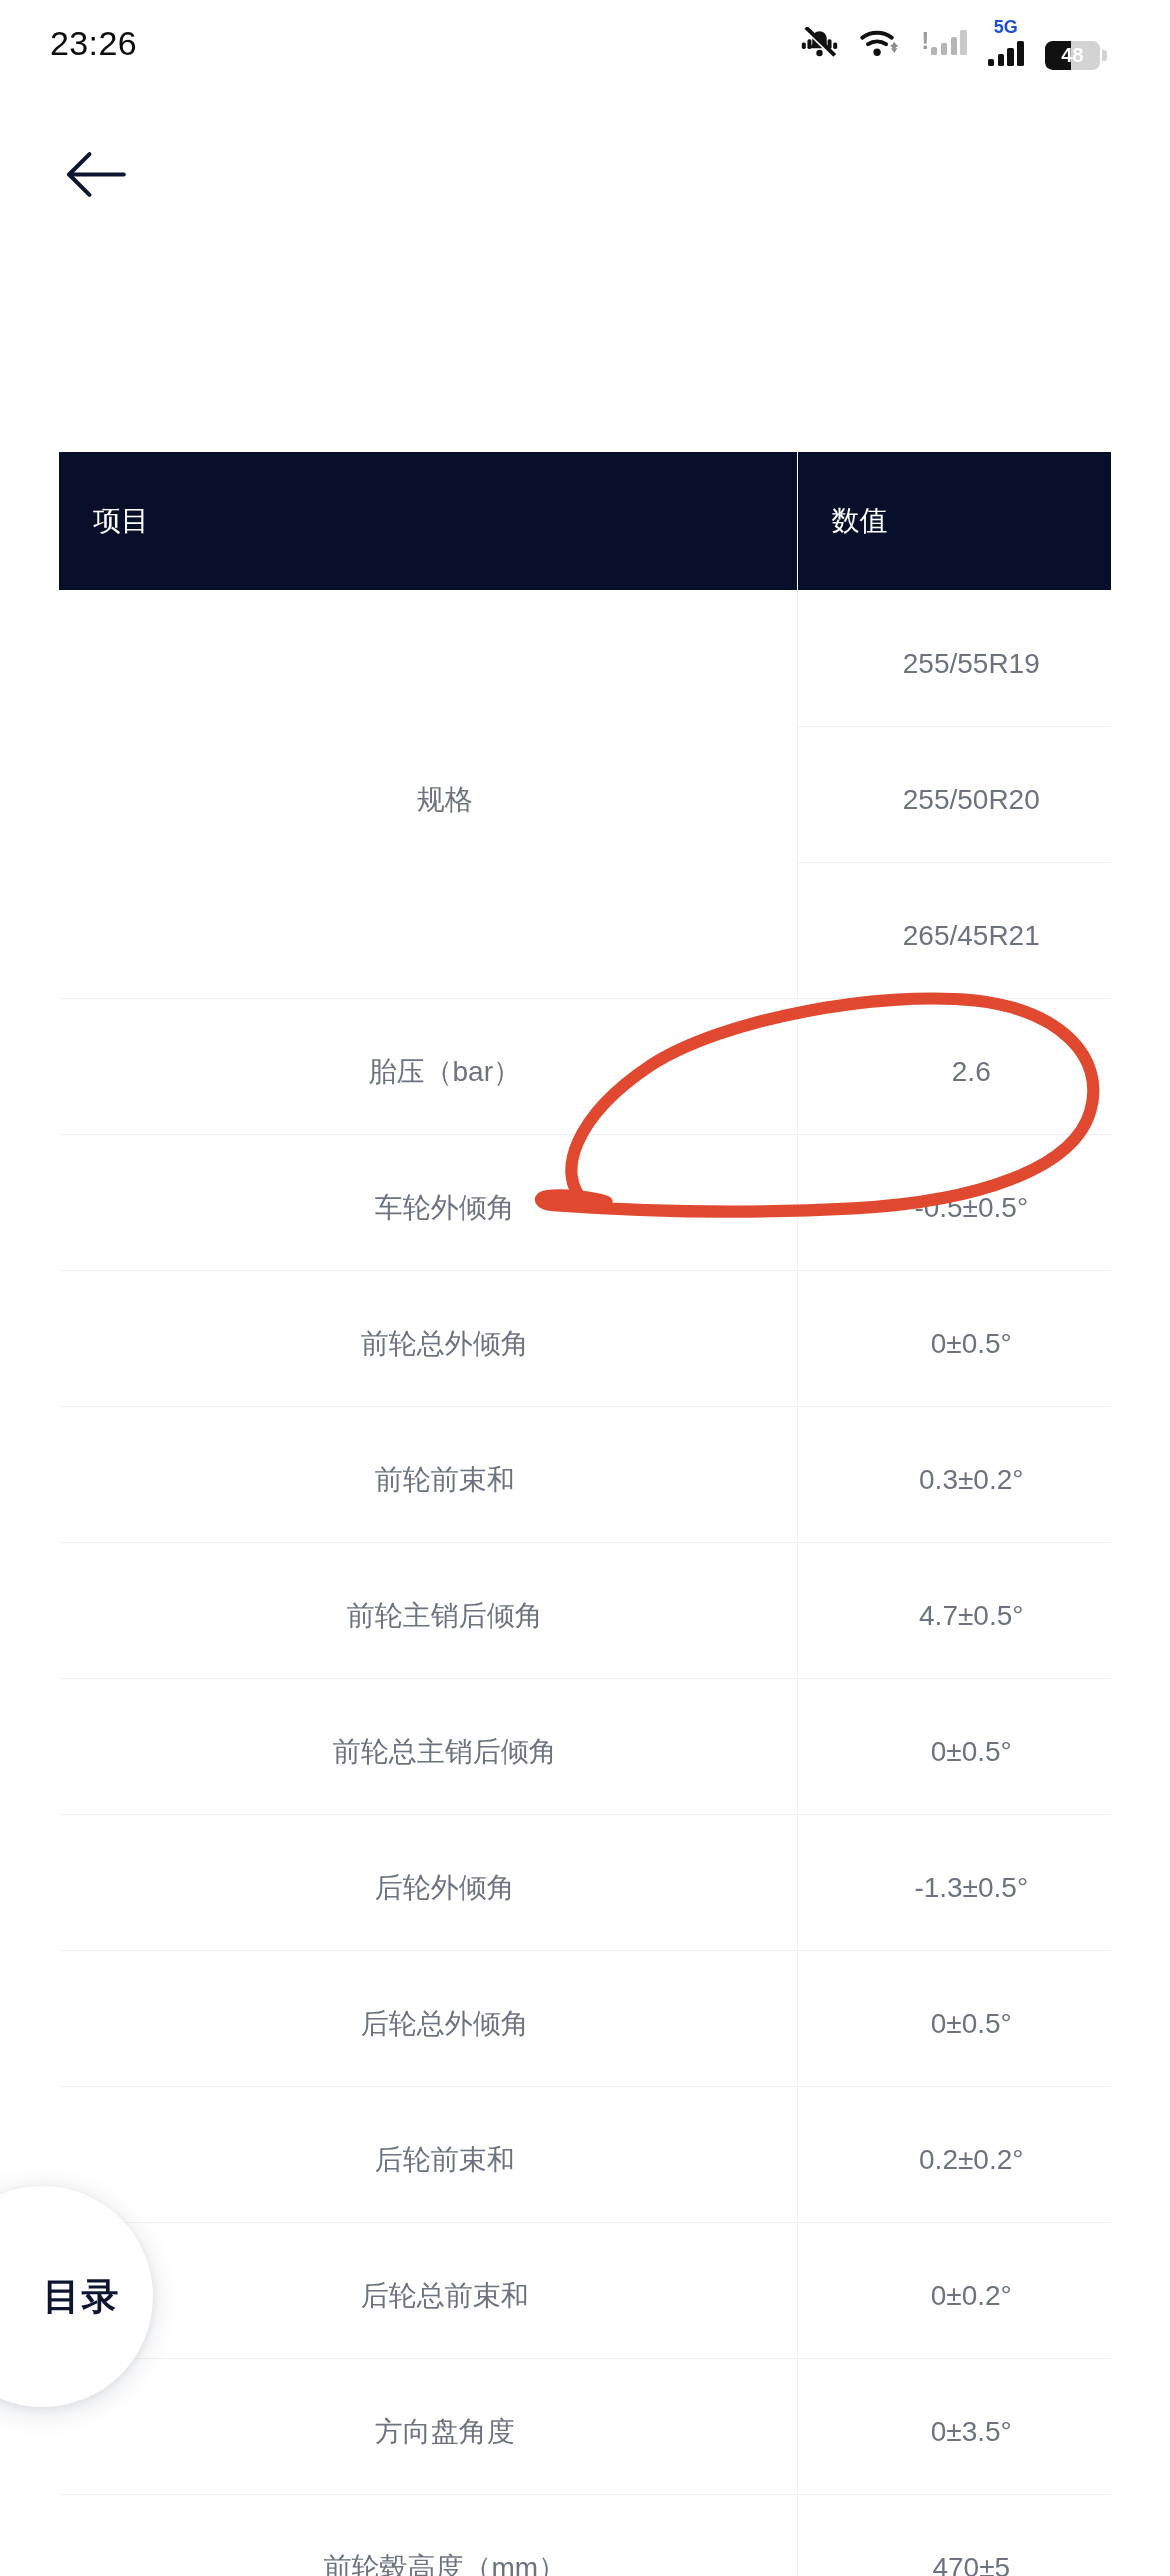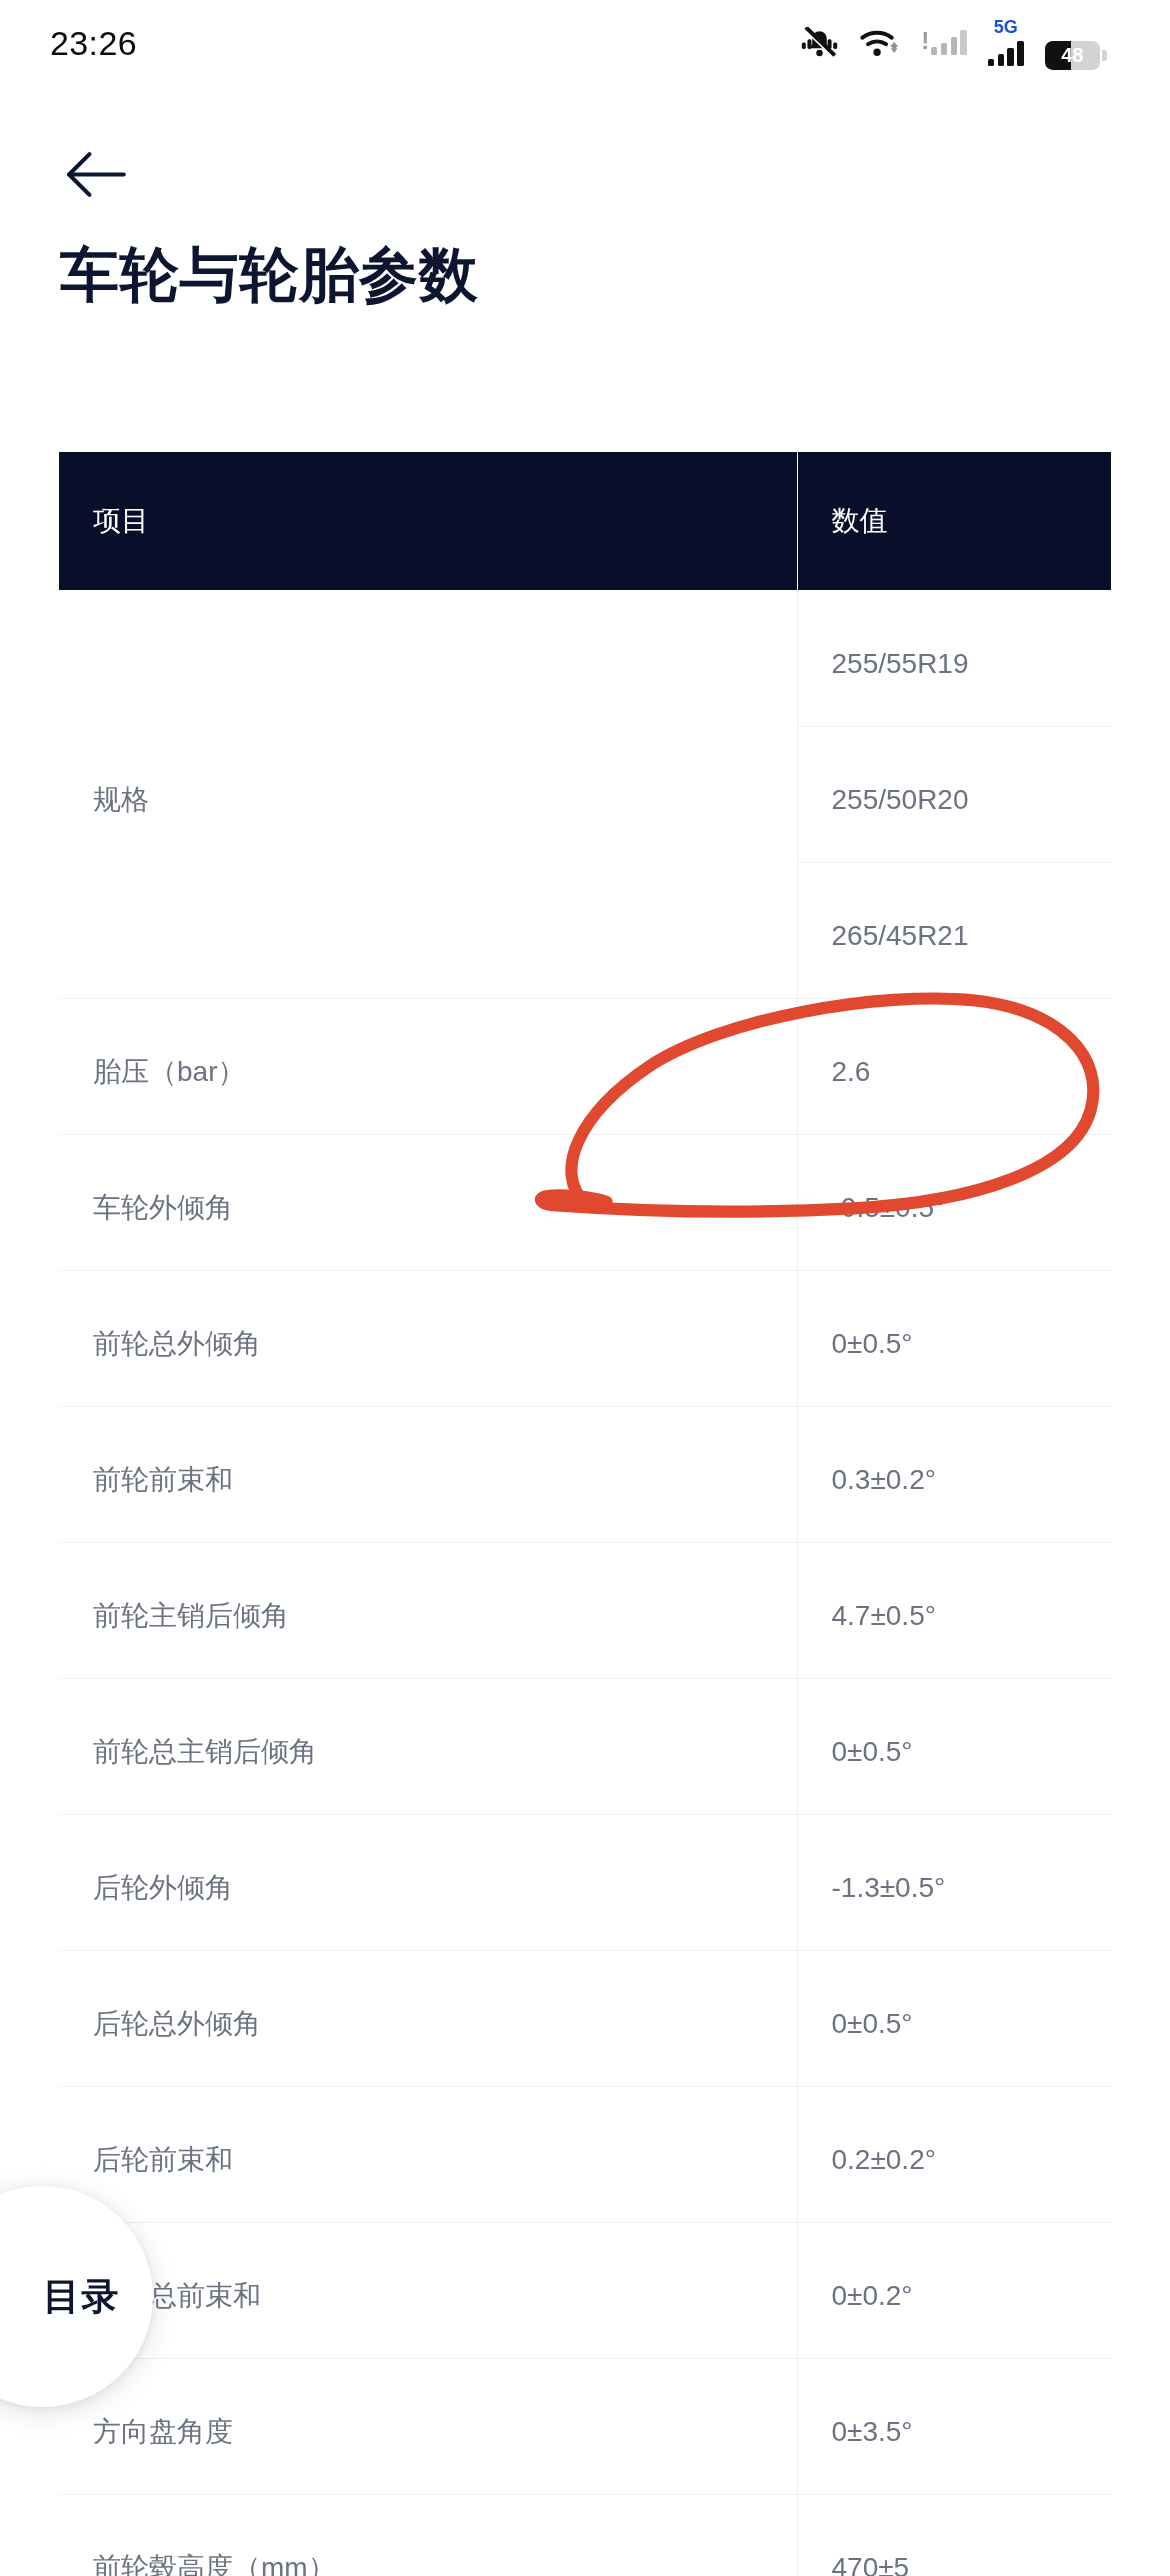--- a/index.html
+++ b/index.html
@@ -85,20 +85,21 @@
     margin-left:12px;
   }
   table.spec thead th:last-child { border-right:none; }
 
   table.spec td {
     font-size:28px; color:#6b7280; font-weight:400;
     padding:12px 0 0 34px; height:136px; vertical-align:middle;
     border-bottom:1.6px solid #eef0f3;
     border-right:1.6px solid #eef0f3;
     background:#fff;
+    text-align:center;
   }
   table.spec td:last-child { border-right:none; }
   table.spec td.val { color:#6b7280; }
   table.spec td.rowspan-label { border-bottom:1.6px solid #eef0f3; }
   table.spec tr:first-child td { border-top:none; }
 
   
   .annot {
     position:absolute; left:455px; top:968px;
     width:667px; height:268px; pointer-events:none;
@@ -188,21 +189,20 @@
 
   <div class="back-btn">
     <svg width="62" height="49" viewBox="0 0 76 60">
       <g fill="none" stroke="#0c1630" stroke-width="5" stroke-linecap="round" stroke-linejoin="round">
         <path d="M72 30H5"></path>
         <path d="M30 5L5 30l25 25"></path>
       </g>
     </svg>
   </div>
 
-  <div class="page-title">车轮与轮胎参数</div>
 
   <div class="table-wrap">
     <table class="spec">
       <colgroup>
           <col class="c1">
           <col class="c2">
         </colgroup>
       <thead>
         <tr>
           <th>项目</th>

